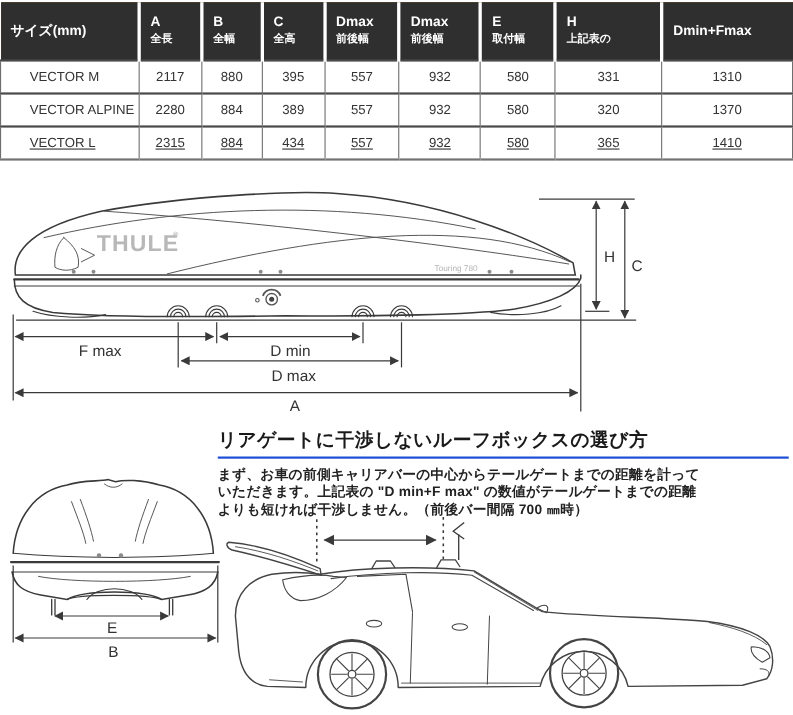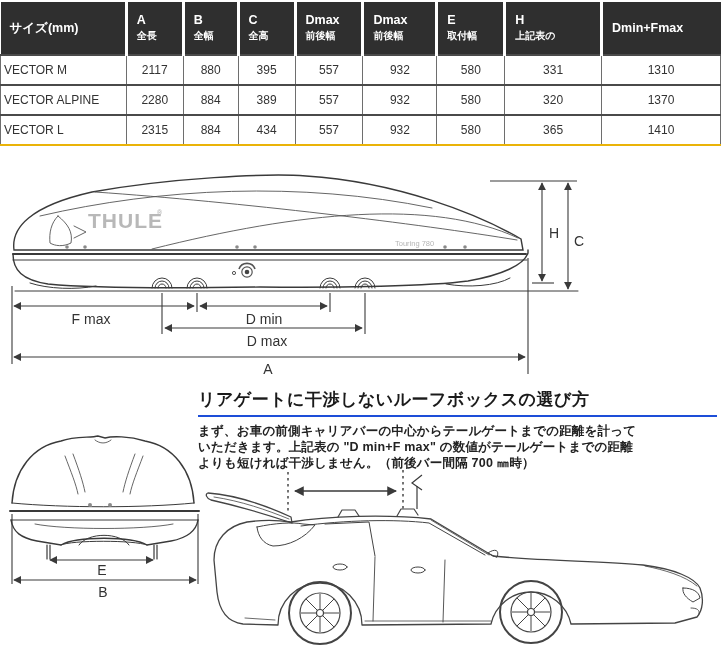--- a/index.html
+++ b/index.html
@@ -15,22 +15,22 @@
     padding:4px 4px 4px 9px; border-left:3px solid #fff; font-size:12px; font-weight:bold;
     line-height:16px; text-align:left;
   }
   .hdr-cell:first-child { border-left:none; }
   .hdr-letter { display:block; font-size:12.5px; }
   .hdr-sub { display:block; font-size:10px; }
   .body-cell {
     height:30px; border:1px solid #6e6e6e; border-top:2px solid #4a4a4a;
     font-size:12px; color:#333; text-align:center; vertical-align:middle; background:#fff;
   }
-  .row-name { text-align:left; padding-left:3px; }
-  #spec-table tr:last-child .body-cell { border-bottom:2px solid #eab308; }
+  .row-name { text-align:left; padding-left:26px; }
+  #spec-table tr:last-child .body-cell { border-bottom:2px solid #737373;text-decoration:underline; }
 
   
   svg { position:absolute; display:block; }
   #side-svg  { left:0;   top:166px; }
   #front-svg { left:5px; top:428px; }
   #car-svg   { left:205px; top:460px; }
   .dim-label { font-family:"Liberation Sans","DejaVu Sans",sans-serif; font-size:14px; fill:#333; }
   .brand-label { font-family:"Liberation Sans","DejaVu Sans",sans-serif; font-weight:bold; letter-spacing:1px; fill:#b8b8b8; }
   .model-label { font-family:"Liberation Sans","DejaVu Sans",sans-serif; font-size:7.5px; fill:#b5b5b5; }
 

